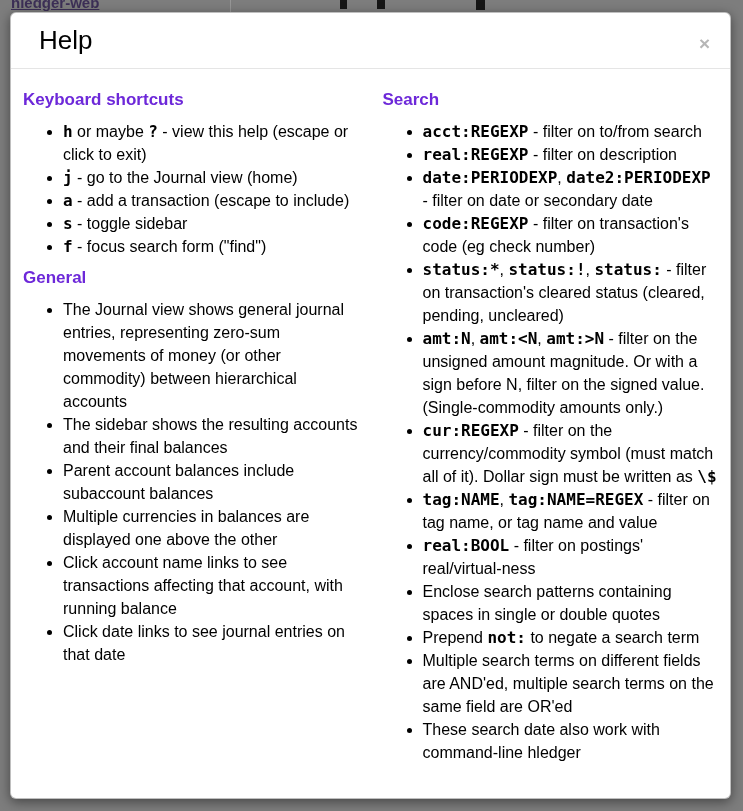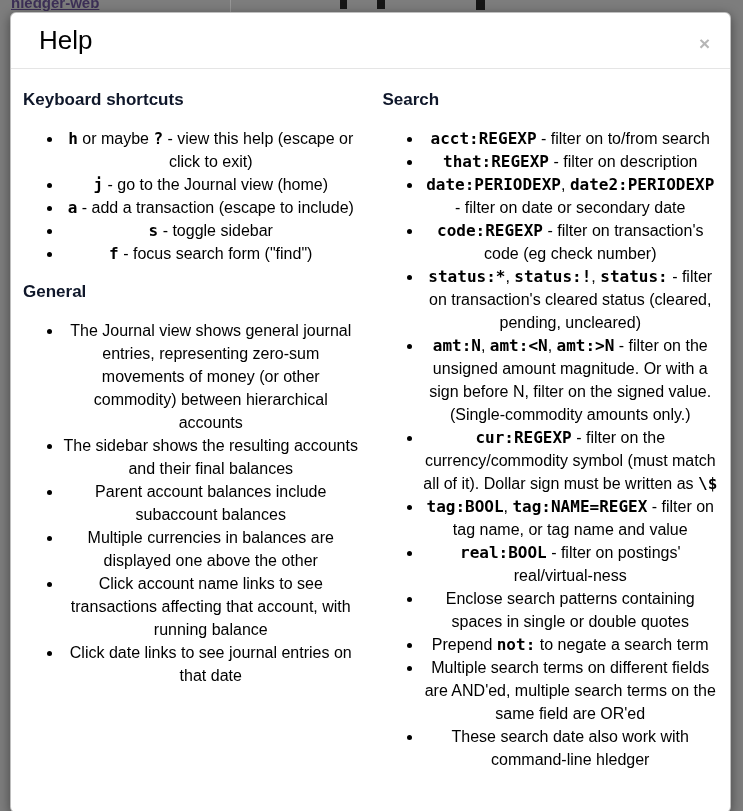--- a/index.html
+++ b/index.html
@@ -50,28 +50,27 @@
     font-family: "Liberation Sans", sans-serif;
     font-size: 19px; font-weight: 700; line-height: 14px;
     color: #b6b6b6;
   }
   .modal-body { padding: 21px 0 24px; }
   .columns-row { display: flex; align-items: flex-start; }
   .col { width: 50%; box-sizing: border-box; padding: 0 12px; }
   .section-heading {
     margin: 4px 0 10px;
     font-size: 17px; font-weight: 700; line-height: 20px;
-    color: #0f172a;
+    color: #6d28d9;
   }
   .col .section-heading:first-child { margin-top: 0; }
   .help-list {
-    margin: 17px 0;
+    margin: 10px 0;
     padding: 0 0 0 40px;
     list-style: disc;
-    text-align: center;
   }
   .help-item {
     font-size: 16px;
     line-height: 23px;
     color: #000000;
   }
   .code-term {
     font-family: "DejaVu Sans Mono", monospace;
     font-weight: 700;
     font-size: 16px;
@@ -115,27 +114,27 @@
             <li class="help-item"><span>Parent account balances include subaccount balances</span></li>
             <li class="help-item"><span>Multiple currencies in balances are displayed one above the other</span></li>
             <li class="help-item"><span>Click account name links to see transactions affecting that account, with running balance</span></li>
             <li class="help-item"><span>Click date links to see journal entries on that date</span></li>
           </ul>
         </div>
       <div class="col">
           <h3 class="section-heading">Search</h3>
           <ul class="help-list">
             <li class="help-item"><code class="code-term">acct:REGEXP</code><span> - filter on to/from search</span></li>
-            <li class="help-item"><code class="code-term">that:REGEXP</code><span> - filter on description</span></li>
+            <li class="help-item"><code class="code-term">real:REGEXP</code><span> - filter on description</span></li>
             <li class="help-item"><code class="code-term">date:PERIODEXP</code><span>, </span><code class="code-term">date2:PERIODEXP</code><span> - filter on date or secondary date</span></li>
             <li class="help-item"><code class="code-term">code:REGEXP</code><span> - filter on transaction's code (eg check number)</span></li>
             <li class="help-item"><code class="code-term">status:*</code><span>, </span><code class="code-term">status:!</code><span>, </span><code class="code-term">status:</code><span> - filter on transaction's cleared status (cleared, pending, uncleared)</span></li>
             <li class="help-item"><code class="code-term">amt:N</code><span>, </span><code class="code-term">amt:&lt;N</code><span>, </span><code class="code-term">amt:&gt;N</code><span> - filter on the unsigned amount magnitude. Or with a sign before N, filter on the signed value. (Single-commodity amounts only.)</span></li>
             <li class="help-item"><code class="code-term">cur:REGEXP</code><span> - filter on the currency/commodity symbol (must match all of it). Dollar sign must be written as </span><code class="code-term">\$</code></li>
-            <li class="help-item"><code class="code-term">tag:BOOL</code><span>, </span><code class="code-term">tag:NAME=REGEX</code><span> - filter on tag name, or tag name and value</span></li>
+            <li class="help-item"><code class="code-term">tag:NAME</code><span>, </span><code class="code-term">tag:NAME=REGEX</code><span> - filter on tag name, or tag name and value</span></li>
             <li class="help-item"><code class="code-term">real:BOOL</code><span> - filter on postings' real/virtual-ness</span></li>
             <li class="help-item"><span>Enclose search patterns containing spaces in single or double quotes</span></li>
             <li class="help-item"><span>Prepend </span><code class="code-term">not:</code><span> to negate a search term</span></li>
             <li class="help-item"><span>Multiple search terms on different fields are AND'ed, multiple search terms on the same field are OR'ed</span></li>
             <li class="help-item"><span>These search date also work with command-line hledger</span></li>
           </ul>
         </div>
     </div>
   </div>
 </div>

